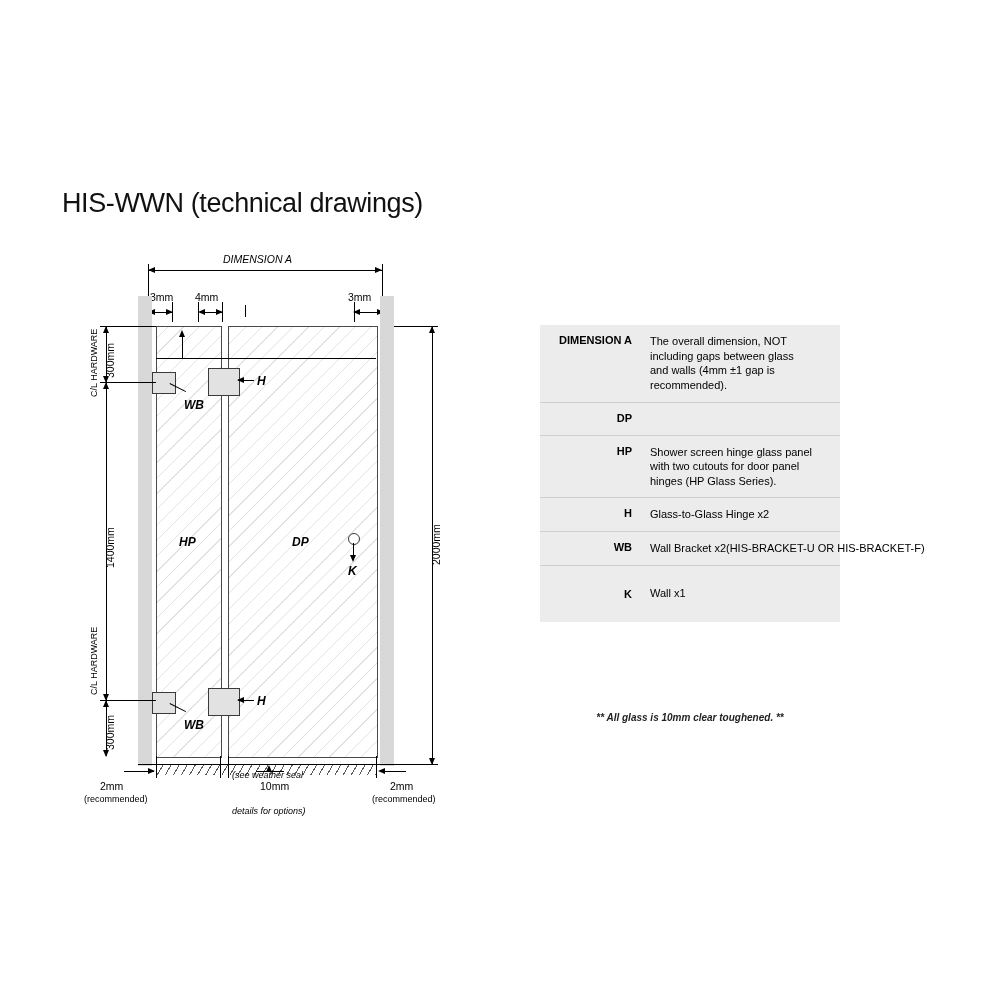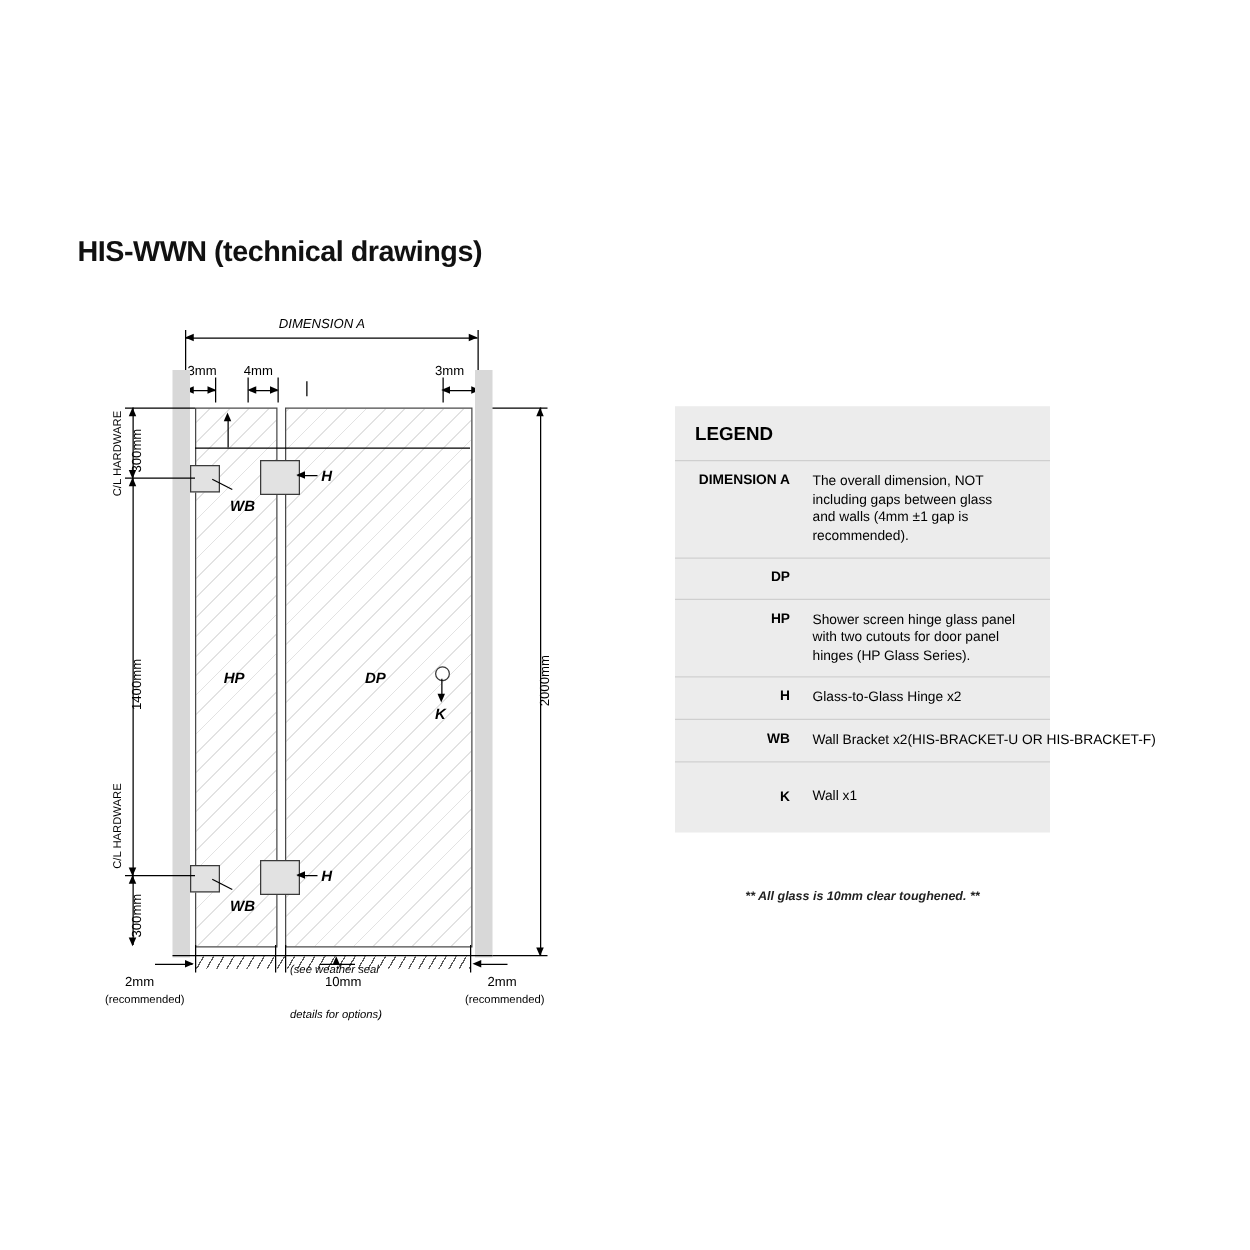--- a/index.html
+++ b/index.html
@@ -12,22 +12,22 @@
     height: 1000px;
     position: relative;
     font-family: "Liberation Sans", sans-serif;
     color: #000000;
     overflow: hidden;
   }
   #page-title {
     position: absolute;
     left: 62px;
     top: 188px;
-    font-size: 23px;
-    font-weight: bold;
+    font-size: 27px;
+    font-weight: normal;
     letter-spacing: -0.4px;
     color: #111;
   }
 
   
   #drawing {
     position: absolute;
     left: 60px;
     top: 250px;
     width: 460px;
@@ -273,21 +273,20 @@
   <div class="arrowhead ah-up" style="left:206px; top:515px;"></div>
 
   <div class="lbl" style="left:330px; top:530px;">2mm</div>
   <div class="lbl" style="left:312px; top:544px; font-size:9px;">(recommended)</div>
   <div class="line hline" style="left:324px; top:521px; width:22px;"></div>
   <div class="arrowhead ah-left" style="left:318px; top:517.5px;"></div>
 
 </div>
 
 <div id="legend">
-  <div class="legend-title">LEGEND</div>
 
   <div class="legend-row">
     <div class="legend-key">DIMENSION A</div>
     <div class="legend-val">The overall dimension, NOT
 including gaps between glass
 and walls (4mm ±1 gap is
 recommended).</div>
   </div>
   <div class="legend-row">
     <div class="legend-key">DP</div>

